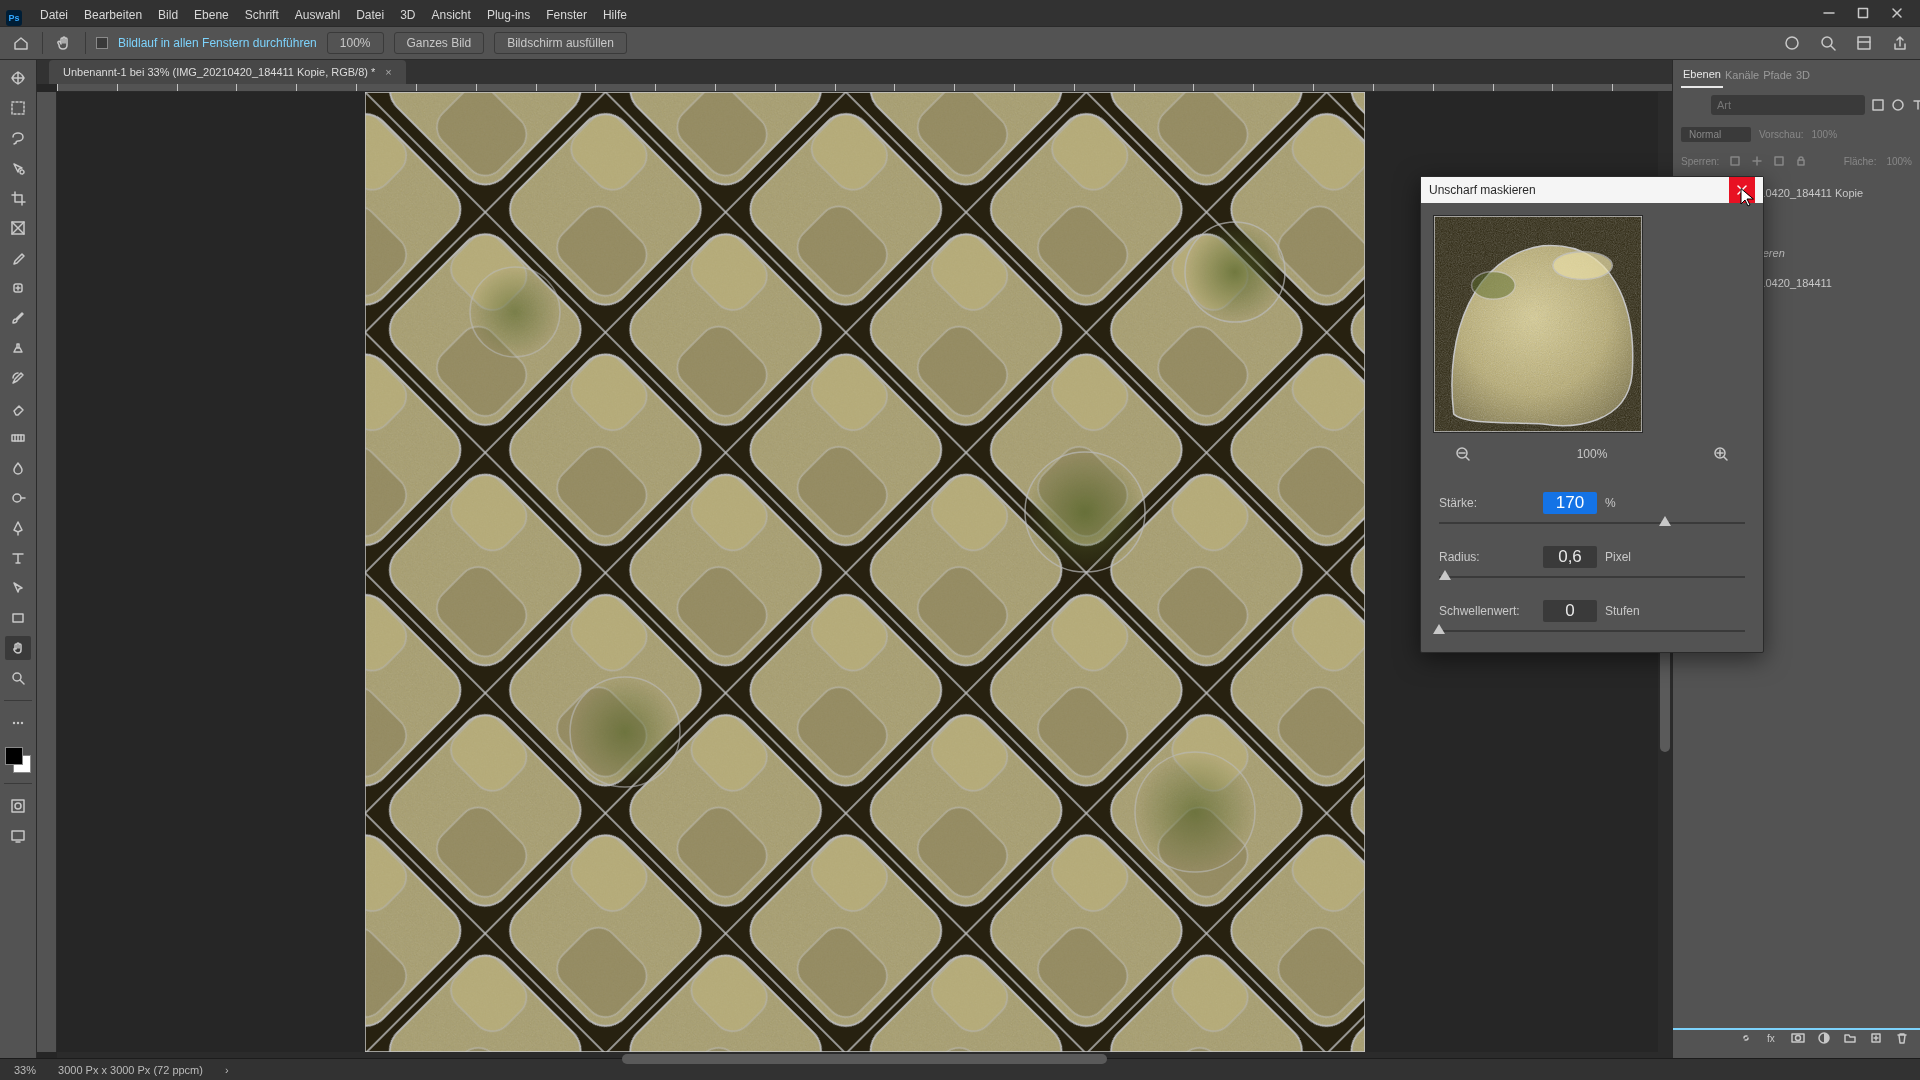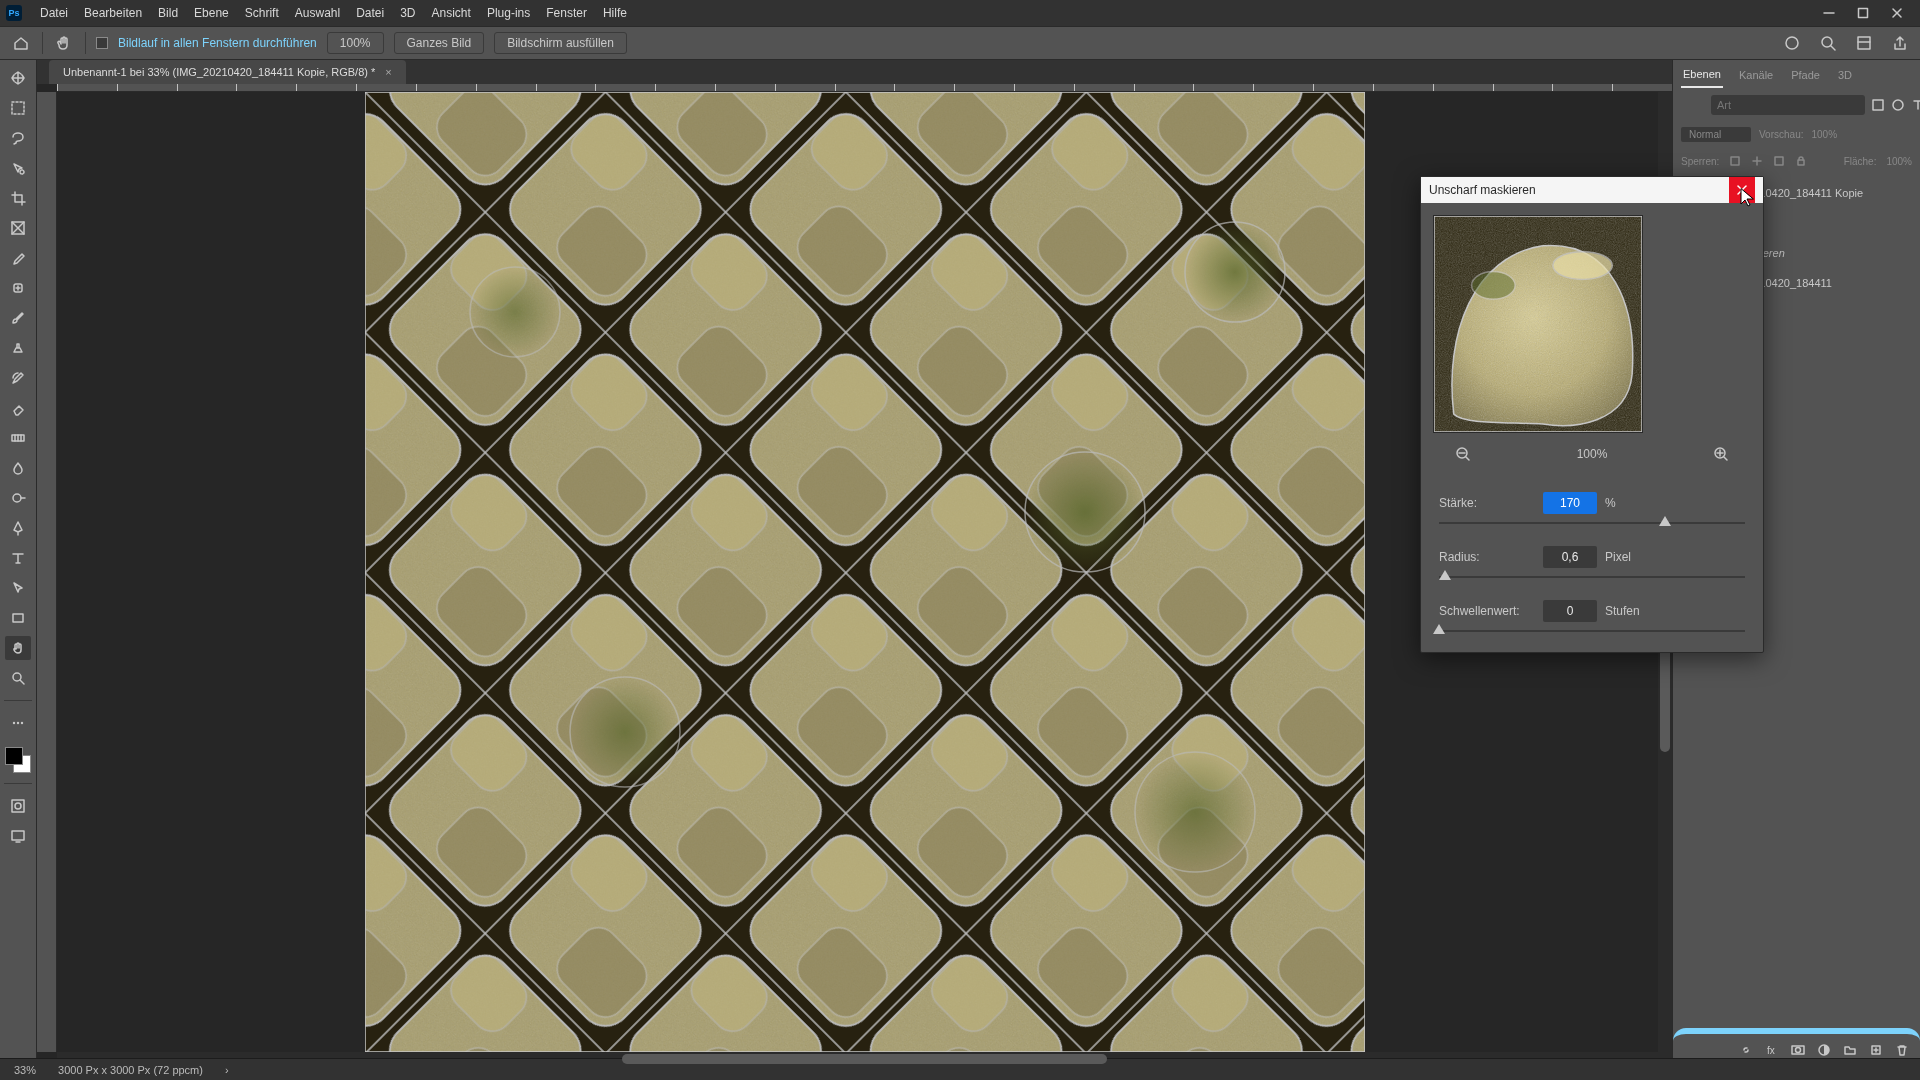--- a/index.html
+++ b/index.html
@@ -1,19 +1,19 @@
 <!DOCTYPE html>
 <html><head>
 <meta charset="utf-8">
 <style>
 * { margin: 0; padding: 0; box-sizing: border-box; font-family: -apple-system, "Segoe UI", Tahoma, sans-serif; user-select: none; }
 body { width: 1920px; height: 1080px; background: #323232; overflow: hidden; color: #c8c8c8; font-size: 12px; }
 
 
-.titlebar { height: 26px; background: #323232; display: flex; align-items: center; padding: 0 6px; }
+.titlebar { height: 26px; background: #323232; display: flex; align-items: flex-end; padding: 0 6px; }
 .titlebar .ps-logo { width: 16px; height: 16px; background: #001e36; border-radius: 3px; display: flex; align-items: center; justify-content: center; color: #31a8ff; font-weight: 700; font-size: 9px; margin-right: 10px; }
 .titlebar .menu-item { padding: 4px 8px; font-size: 12px; color: #d8d8d8; cursor: default; }
 .titlebar .spacer { flex: 1; }
 .titlebar .win-btn { width: 34px; height: 26px; display: flex; align-items: center; justify-content: center; color: #c8c8c8; }
 .titlebar .win-btn svg { display: block; }
 
 
 .optionsbar { height: 34px; background: #535353; display: flex; align-items: center; padding: 0 10px; gap: 10px; border-top: 1px solid #2a2a2a; border-bottom: 1px solid #2a2a2a; }
 .optionsbar .home-btn { width: 22px; height: 22px; display: flex; align-items: center; justify-content: center; }
 .optionsbar .divider { width: 1px; height: 22px; background: #3a3a3a; }
@@ -49,35 +49,35 @@
 .ruler-v { width: 20px; background: #535353; border-right: 1px solid #2a2a2a; }
 .canvas-viewport { flex: 1; background: #262626; display: flex; align-items: center; justify-content: center; overflow: hidden; position: relative; }
 .canvas-viewport .img { width: 1000px; height: 960px; }
 .scrollbar-v { position: absolute; right: 0; top: 0; width: 14px; height: 100%; background: #2b2b2b; }
 .scrollbar-v .thumb { position: absolute; right: 2px; top: 120px; width: 10px; height: 540px; background: #5a5a5a; border-radius: 5px; }
 .scrollbar-h-cont { height: 14px; background: #2b2b2b; margin-left: 20px; position: relative; }
 .scrollbar-h-cont .thumb { position: absolute; left: 35%; top: 2px; width: 30%; height: 10px; background: #5a5a5a; border-radius: 5px; }
 
 
 .right-panels { width: 248px; background: #535353; border-left: 1px solid #2a2a2a; display: flex; flex-direction: column; }
-.panel-tabs { height: 30px; display: flex; align-items: center; padding: 0 8px; gap: 14px; font-size: 11px; }
+.panel-tabs { height: 30px; display: flex; align-items: center; padding: 0 8px; gap: 0; font-size: 11px; }
 .panel-tabs .tab { color: #9a9a9a; padding: 6px 2px; }
 .panel-tabs .tab.active { color: #e8e8e8; border-bottom: 2px solid #e8e8e8; }
 .panel-search { height: 30px; display: flex; align-items: center; padding: 0 8px; gap: 6px; margin-left: 24px; }
 .panel-search input { flex: 1; height: 20px; background: #3a3a3a; border: none; color: #bbb; padding: 0 6px; font-size: 11px; border-radius: 3px; }
 .panel-search .mini-icon { width: 16px; height: 16px; display: flex; align-items: center; justify-content: center; }
 .panel-blend { height: 28px; display: flex; align-items: center; padding: 0 8px; gap: 8px; font-size: 10px; color: #888; }
 .panel-blend .dropdown { background: #3a3a3a; padding: 2px 8px; border-radius: 2px; min-width: 70px; color: #888; }
 .panel-lock { height: 26px; display: flex; align-items: center; padding: 0 8px; gap: 10px; font-size: 10px; color: #888; }
 .layer-list { flex: 1; padding: 4px 0; font-size: 11px; }
 .layer-row { height: 30px; display: flex; align-items: center; padding: 0 8px; gap: 8px; }
 .layer-row .thumb { width: 30px; height: 24px; background: #7a7250; border: 1px solid #888; }
 .layer-row .eye { width: 14px; height: 14px; }
 .layer-row.sub { padding-left: 28px; font-style: italic; color: #bbb; }
-.panel-footer { height: 30px; border-top: 6px solid #7dd3fc; display: flex; align-items: flex-end; justify-content: flex-end; gap: 10px; padding: 0 10px; border-radius: 13px; }
+.panel-footer { height: 30px; border-top: 2px solid #7dd3fc; display: flex; align-items: flex-start; justify-content: flex-end; gap: 10px; padding: 0 10px; }
 .panel-footer .picon { width: 16px; height: 16px; display: flex; align-items: center; justify-content: center; }
 
 
 .statusbar { height: 22px; background: #323232; display: flex; align-items: center; padding: 0 14px; gap: 22px; font-size: 11px; color: #bbb; border-top: 1px solid #1c1c1c; }
 
 
 .dialog { position: absolute; left: 1420px; top: 176px; width: 344px; background: #535353; border: 1px solid #2a2a2a; box-shadow: 0 6px 24px rgba(0,0,0,.5); border-radius: 2px; }
 .dialog .dlg-title { height: 26px; background: #f5f5f5; display: flex; align-items: center; padding: 0 8px; color: #2a2a2a; font-size: 12px; }
 .dialog .dlg-title .spacer { flex: 1; }
 .dialog .dlg-close { width: 26px; height: 26px; background: #e81123; display: flex; align-items: center; justify-content: center; color: #fff; }
@@ -87,21 +87,21 @@
 .dialog .zoom-row { display: flex; align-items: center; justify-content: space-between; margin-top: 8px; padding: 0 20px; }
 .dialog .zoom-row .zbtn { width: 20px; height: 20px; display: flex; align-items: center; justify-content: center; }
 .dialog .btn-col { display: flex; flex-direction: column; gap: 10px; width: 98px; }
 .dialog .dbtn { height: 30px; border: 1px solid #8a8a8a; background: #535353; border-radius: 16px; display: flex; align-items: center; justify-content: center; font-size: 12px; color: #e0e0e0; }
 .dialog .dbtn.primary { border-color: #aaa; }
 .dialog .chk-row { display: flex; align-items: center; gap: 6px; font-size: 12px; margin-top: 4px; }
 .dialog .chk-box { width: 14px; height: 14px; border: 1px solid #8a8a8a; background: #4a90d9; display: flex; align-items: center; justify-content: center; color: #fff; font-size: 11px; }
 .dialog .sliders { padding: 0 18px 14px 18px; }
 .dialog .slider-row { display: flex; align-items: center; gap: 8px; margin-top: 16px; font-size: 12px; }
 .dialog .slider-row .sl-label { width: 96px; text-align: left; }
-.dialog .slider-row .sl-input { width: 54px; height: 22px; background: #3a3a3a; color: #e8e8e8; border: none; text-align: center; font-size: 12px; border-radius: 2px; }
+.dialog .slider-row .sl-input { width: 54px; height: 22px; background: #3a3a3a; color: #e8e8e8; border: none; text-align: center; font-size: 17px; border-radius: 2px; }
 .dialog .slider-row .sl-input.sel { background: #1473e6; color: #fff; }
 .dialog .slider-row .sl-unit { width: 40px; }
 .dialog .slider-track { height: 14px; position: relative; margin-top: 2px; }
 .dialog .slider-track::before { content: ""; position: absolute; left: 0; right: 0; top: 6px; height: 2px; background: #3a3a3a; }
 .dialog .slider-handle { position: absolute; top: 0; width: 0; height: 0; border-left: 6px solid transparent; border-right: 6px solid transparent; border-bottom: 10px solid #c8c8c8; transform: translateX(-6px); }
 
 
 .cursor-ptr { position: absolute; left: 1740px; top: 188px; width: 14px; height: 20px; pointer-events: none; }
 .cursor-ptr svg { display: block; }
 

